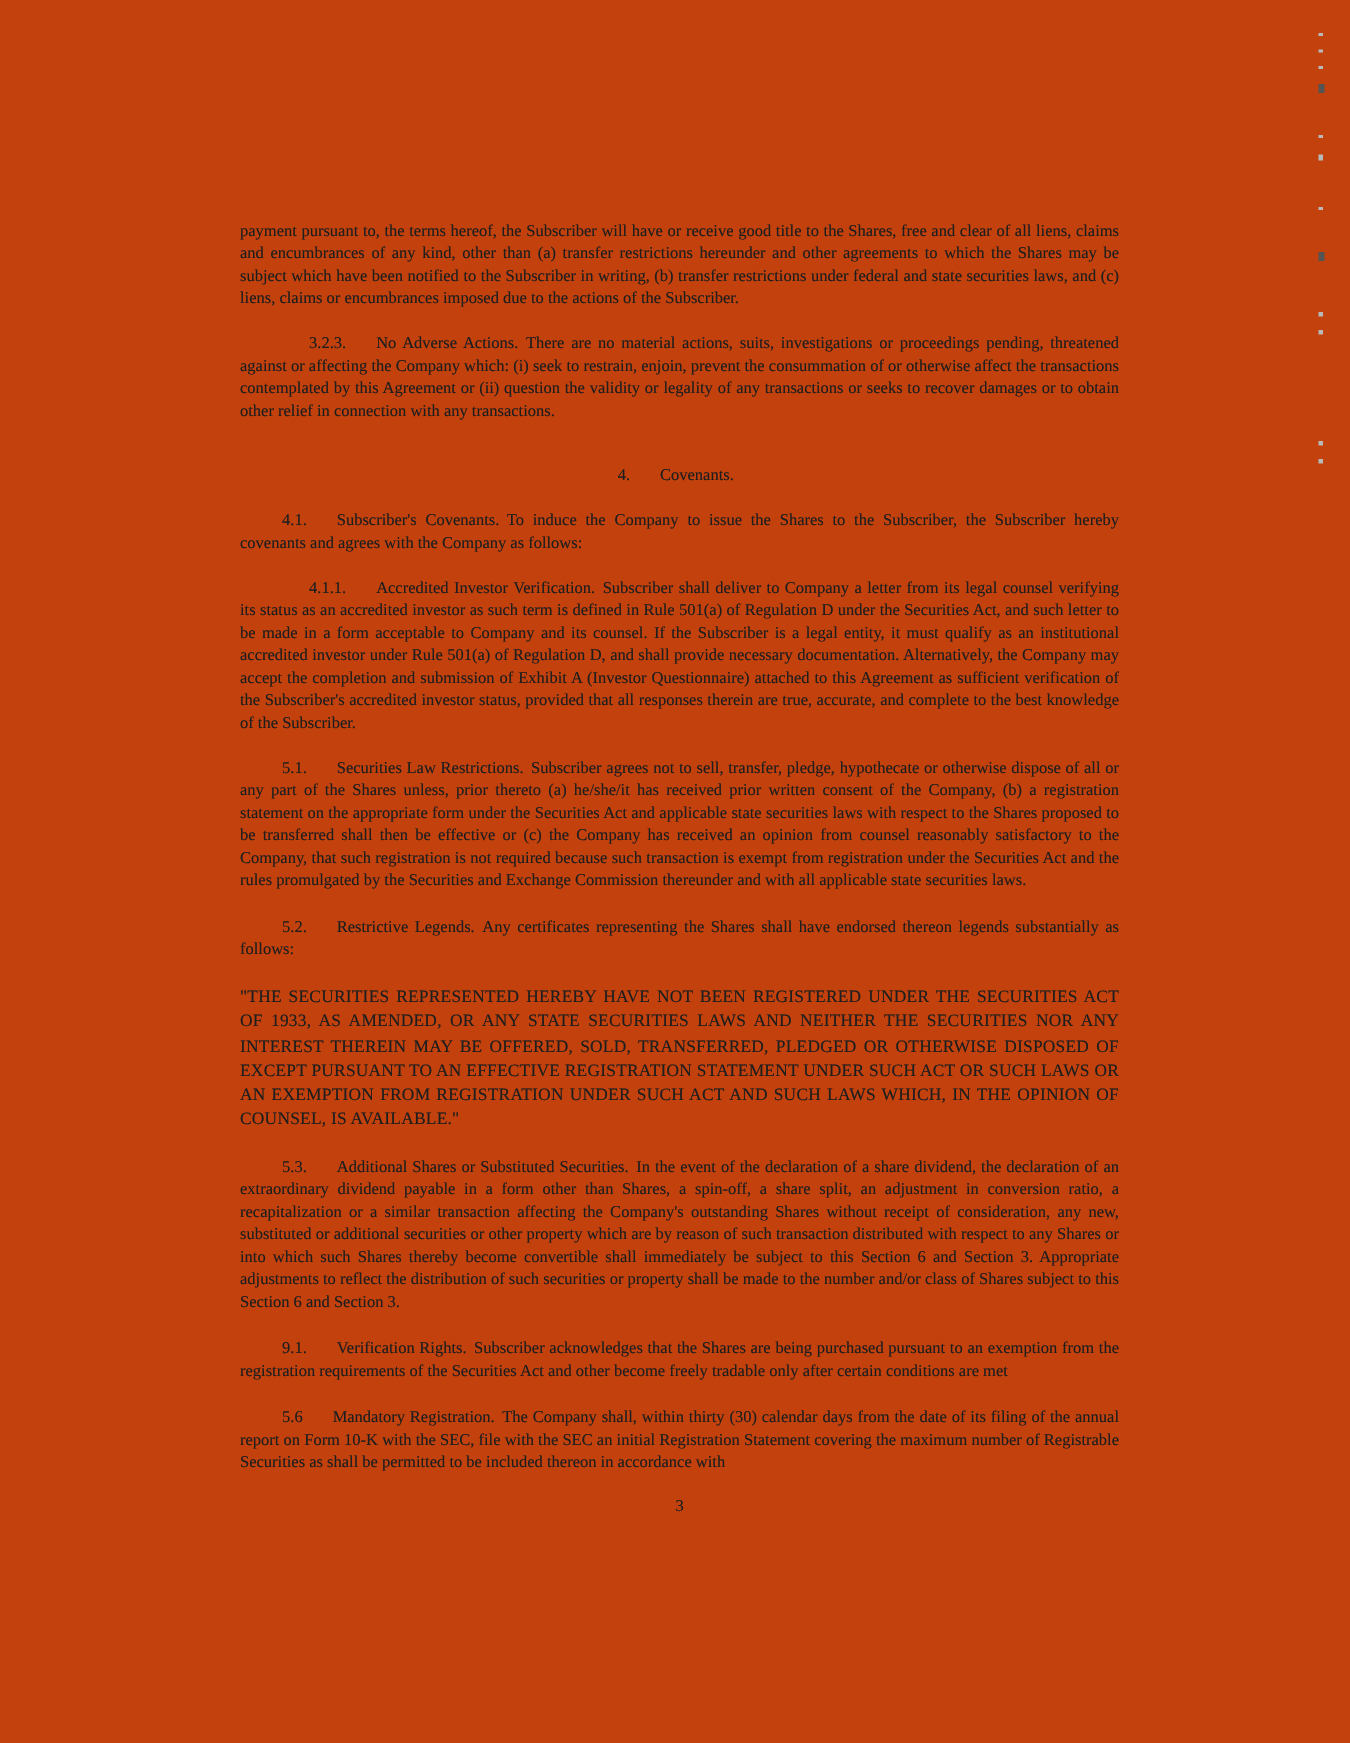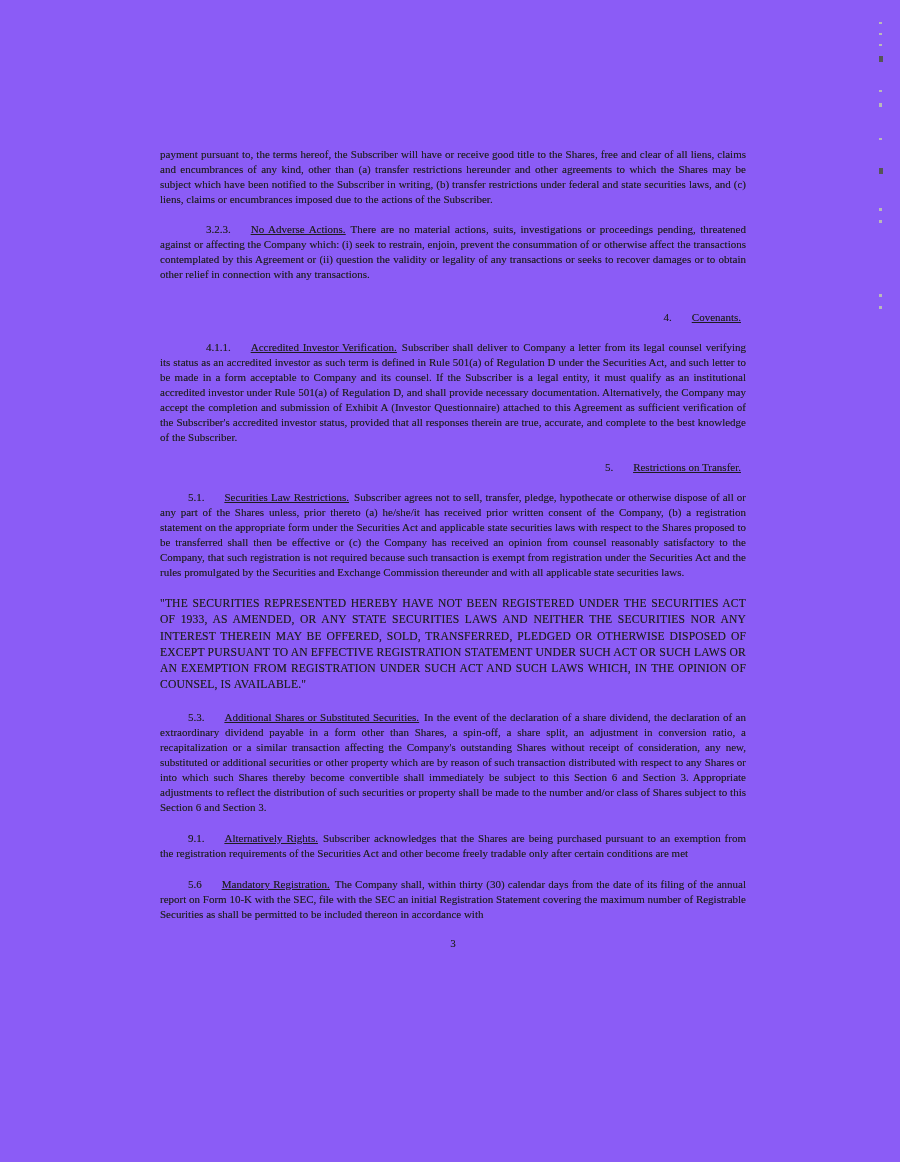--- a/index.html
+++ b/index.html
@@ -5,44 +5,43 @@
   html, body { margin: 0; padding: 0; }
   body {
     width: 900px; height: 1162px;
     background: #ffffff;
     position: relative;
     font-family: "Liberation Serif", serif;
     overflow: hidden;
   }
   .page {
     position: absolute; inset: 0;
-    background: #8b5cf6;
+    background: #c2410c;
   }
   .content {
     position: absolute;
     left: 160px; top: 147px;
     width: 586px;
     color: #1e1e1e;
     font-size: 11px;
     line-height: 15px;
     text-shadow: 0 0 0.4px rgba(40,40,40,0.55);
   }
   .para {
     margin: 0;
     text-align: justify;
   }
-  .heading { text-align: right; }
+  .heading { text-align: center; }
   .indent-sm { text-indent: 28px; }
   .indent-lg { text-indent: 46px; }
   .mt15 { margin-top: 15px; }
   .mt16 { margin-top: 16px; }
   .mt28 { margin-top: 28px; }
   .num { margin-right: 20px; }
   .sec-label {
-    text-decoration: underline;
     margin-right: 5px;
   }
   .legend {
     font-size: 11.6px;
     line-height: 16.3px;
     letter-spacing: 0.15px;
   }
   .page-number {
     margin-top: 14px;
     text-align: center;
@@ -73,32 +72,33 @@
   <div class="artifact" style="left:879px;top:306px;width:3px;height:3px;"></div>
 
   <div class="content">
 
     <p class="para"><span>payment pursuant to, the terms hereof, the Subscriber will have or receive good title to the Shares, free and clear of all liens, claims and encumbrances of any kind, other than (a) transfer restrictions hereunder and other agreements to which the Shares may be subject which have been notified to the Subscriber in writing, (b) transfer restrictions under federal and state securities laws, and (c) liens, claims or encumbrances imposed due to the actions of the Subscriber.</span></p>
 
     <p class="para indent-lg mt15"><span class="num">3.2.3.</span><span class="sec-label">No Adverse Actions.</span><span>There are no material actions, suits, investigations or proceedings pending, threatened against or affecting the Company which: (i) seek to restrain, enjoin, prevent the consummation of or otherwise affect the transactions contemplated by this Agreement or (ii) question the validity or legality of any transactions or seeks to recover damages or to obtain other relief in connection with any transactions.</span></p>
 
     <p class="para heading mt28"><span class="num">4.</span><span class="sec-label">Covenants.</span></p>
 
+    <p class="para indent-sm mt15"><span class="num">4.1.</span><span class="sec-label">Subscriber's Covenants.</span><span>To induce the Company to issue the Shares to the Subscriber, the Subscriber hereby covenants and agrees with the Company as follows:</span></p>
 
     <p class="para indent-lg mt15"><span class="num">4.1.1.</span><span class="sec-label">Accredited Investor Verification.</span><span>Subscriber shall deliver to Company a letter from its legal counsel verifying its status as an accredited investor as such term is defined in Rule 501(a) of Regulation D under the Securities Act, and such letter to be made in a form acceptable to Company and its counsel. If the Subscriber is a legal entity, it must qualify as an institutional accredited investor under Rule 501(a) of Regulation D, and shall provide necessary documentation. Alternatively, the Company may accept the completion and submission of Exhibit A (Investor Questionnaire) attached to this Agreement as sufficient verification of the Subscriber's accredited investor status, provided that all responses therein are true, accurate, and complete to the best knowledge of the Subscriber.</span></p>
 
-    <p class="para heading mt15"><span class="num">5.</span><span class="sec-label">Restrictions on Transfer.</span></p>
 
     <p class="para indent-sm mt15"><span class="num">5.1.</span><span class="sec-label">Securities Law Restrictions.</span><span>Subscriber agrees not to sell, transfer, pledge, hypothecate or otherwise dispose of all or any part of the Shares unless, prior thereto (a) he/she/it has received prior written consent of the Company, (b) a registration statement on the appropriate form under the Securities Act and applicable state securities laws with respect to the Shares proposed to be transferred shall then be effective or (c) the Company has received an opinion from counsel reasonably satisfactory to the Company, that such registration is not required because such transaction is exempt from registration under the Securities Act and the rules promulgated by the Securities and Exchange Commission thereunder and with all applicable state securities laws.</span></p>
 
+    <p class="para indent-sm mt16"><span class="num">5.2.</span><span class="sec-label">Restrictive Legends.</span><span>Any certificates representing the Shares shall have endorsed thereon legends substantially as follows:</span></p>
 
     <p class="para legend mt16"><span>"THE SECURITIES REPRESENTED HEREBY HAVE NOT BEEN REGISTERED UNDER THE SECURITIES ACT OF 1933, AS AMENDED, OR ANY STATE SECURITIES LAWS AND NEITHER THE SECURITIES NOR ANY INTEREST THEREIN MAY BE OFFERED, SOLD, TRANSFERRED, PLEDGED OR OTHERWISE DISPOSED OF EXCEPT PURSUANT TO AN EFFECTIVE REGISTRATION STATEMENT UNDER SUCH ACT OR SUCH LAWS OR AN EXEMPTION FROM REGISTRATION UNDER SUCH ACT AND SUCH LAWS WHICH, IN THE OPINION OF COUNSEL, IS AVAILABLE."</span></p>
 
     <p class="para indent-sm mt16"><span class="num">5.3.</span><span class="sec-label">Additional Shares or Substituted Securities.</span><span>In the event of the declaration of a share dividend, the declaration of an extraordinary dividend payable in a form other than Shares, a spin-off, a share split, an adjustment in conversion ratio, a recapitalization or a similar transaction affecting the Company's outstanding Shares without receipt of consideration, any new, substituted or additional securities or other property which are by reason of such transaction distributed with respect to any Shares or into which such Shares thereby become convertible shall immediately be subject to this Section 6 and Section 3. Appropriate adjustments to reflect the distribution of such securities or property shall be made to the number and/or class of Shares subject to this Section 6 and Section 3.</span></p>
 
-    <p class="para indent-sm mt16"><span class="num">9.1.</span><span class="sec-label">Alternatively Rights.</span><span>Subscriber acknowledges that the Shares are being purchased pursuant to an exemption from the registration requirements of the Securities Act and other become freely tradable only after certain conditions are met</span></p>
+    <p class="para indent-sm mt16"><span class="num">9.1.</span><span class="sec-label">Verification Rights.</span><span>Subscriber acknowledges that the Shares are being purchased pursuant to an exemption from the registration requirements of the Securities Act and other become freely tradable only after certain conditions are met</span></p>
 
     <p class="para indent-sm mt16"><span class="num">5.6</span><span class="sec-label">Mandatory Registration.</span><span>The Company shall, within thirty (30) calendar days from the date of its filing of the annual report on Form 10-K with the SEC, file with the SEC an initial Registration Statement covering the maximum number of Registrable Securities as shall be permitted to be included thereon in accordance with</span></p>
 
     <p class="para page-number">3</p>
 
   </div>
 </div>
 
 </body></html>

